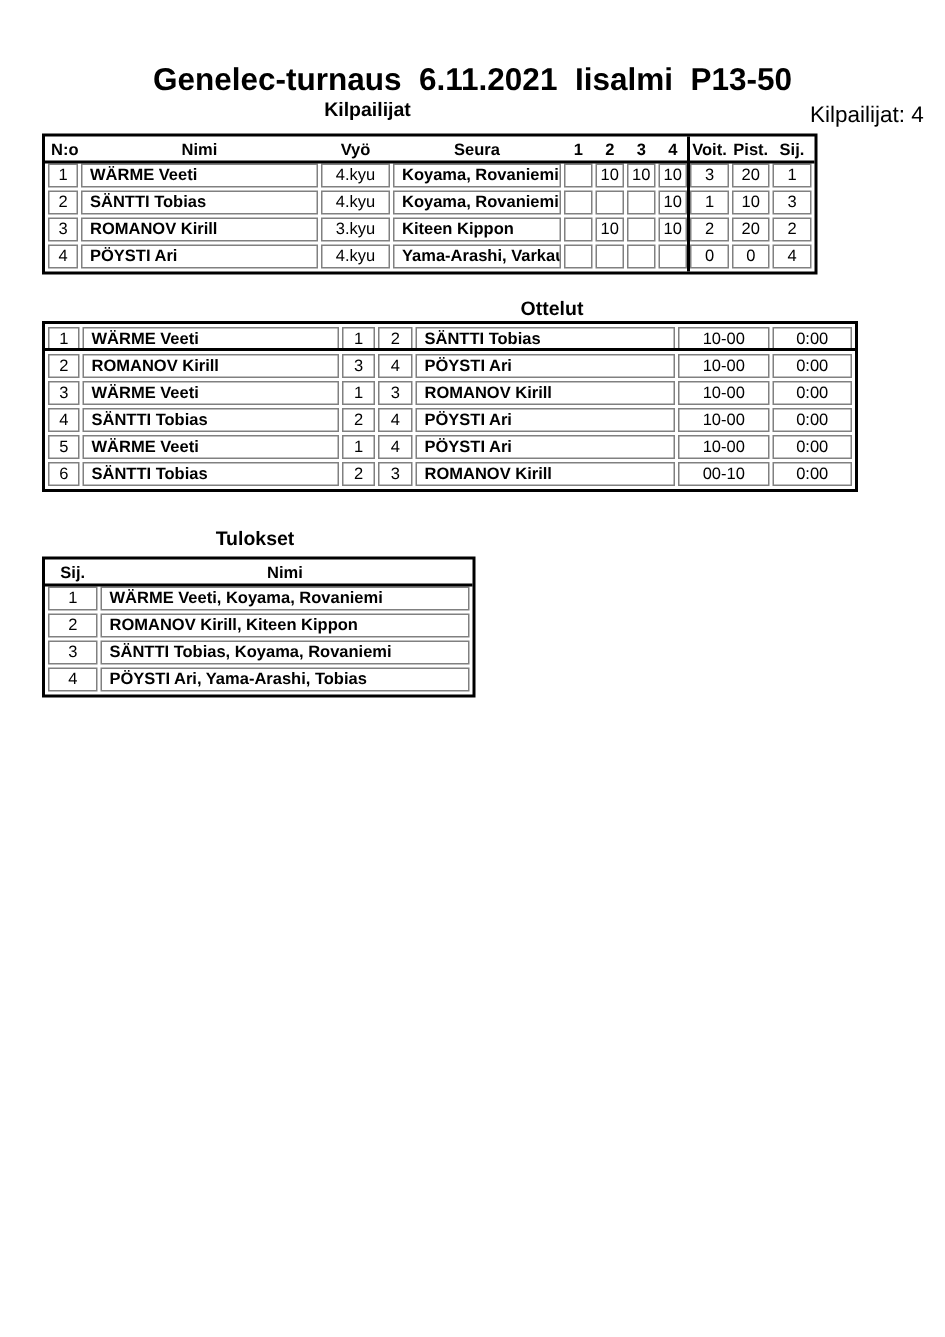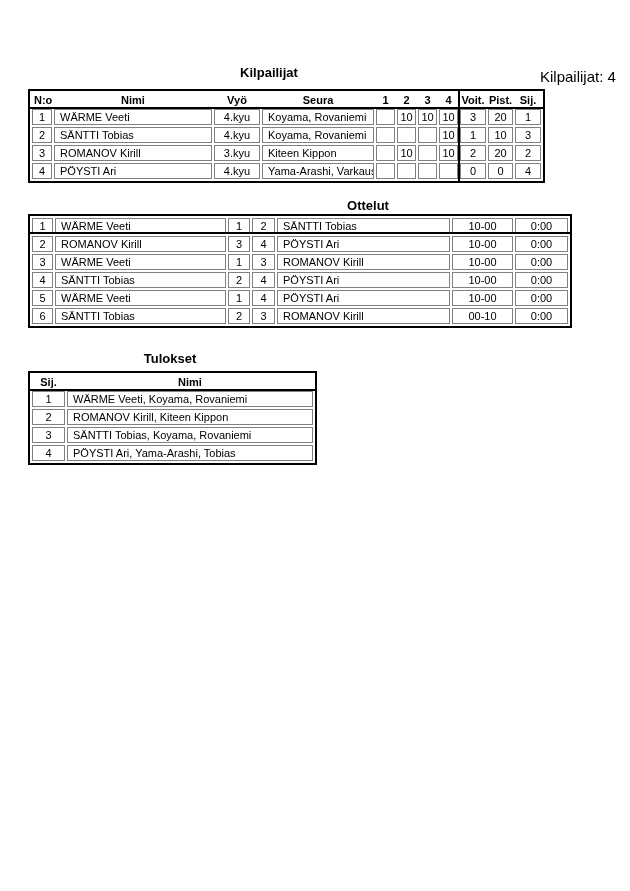--- a/index.html
+++ b/index.html
@@ -2,45 +2,46 @@
 <html><head>
 <meta charset="utf-8">
 <style>
   html,body{margin:0;padding:0;}
   body{width:630px;height:891px;background:#ffffff;font-family:"Liberation Sans",sans-serif;color:#000;}
   .page{position:relative;width:630px;height:891px;background:#fff;overflow:hidden;}
 
   .title{position:absolute;top:42px;left:0;width:100%;text-align:center;
          font-size:21px;font-weight:bold;white-space:pre;letter-spacing:0px;}
   .sec-label{position:absolute;transform:translateX(-50%);font-weight:bold;font-size:13px;white-space:nowrap;}
-  #lbl-kilpailijat{left:245px;top:65px;margin-left:24px;}
+  #lbl-kilpailijat{left:245px;top:65px;}
   #lbl-ottelut{left:368px;top:198px;}
   #lbl-tulokset{left:170px;top:351px;}
   .count-label{position:absolute;left:540px;top:68px;font-size:15px;}
 
   .tbl{position:absolute;border:2px solid #000;background:#fff;}
   #t1{left:28px;top:89px;width:513px;}
   #t2{left:28px;top:214px;width:540px;}
   #t3{left:28px;top:371px;width:285px;}
 
   .tbl table{border-collapse:separate;border-spacing:2px;width:100%;table-layout:fixed;}
   .tbl th{font-weight:bold;font-size:11px;height:14px;padding:0;border:none;overflow:visible;white-space:nowrap;line-height:14px;}
   .tbl td{border:1px solid #808080;font-size:11px;height:14px;padding:0;white-space:nowrap;overflow:hidden;line-height:14px;}
   .c{text-align:center;}
-  .l{text-align:left;padding-left:5px !important;}
+  .l{text-align:left;padding-left:5px !important;font-weight:bold;}
   th.l{padding-left:2px !important;}
 
   .hline{position:absolute;left:0;right:0;top:16px;height:2px;background:#000;z-index:2;}
   .vline{position:absolute;top:0;bottom:0;left:428px;width:2px;background:#000;z-index:2;}
 </style>
 </head>
 <body>
 
 <div class="page">
 
+  <div class="title">Genelec-turnaus  6.11.2021  Iisalmi  P13-50</div>
   <div class="sec-label" id="lbl-kilpailijat">Kilpailijat</div>
   <div class="count-label">Kilpailijat: 4</div>
 
   <div class="tbl" id="t1">
     <div class="hline"></div>
     <div class="vline"></div>
     <table>
       <colgroup>
         <col style="width:20px">
           <col style="width:158px">

